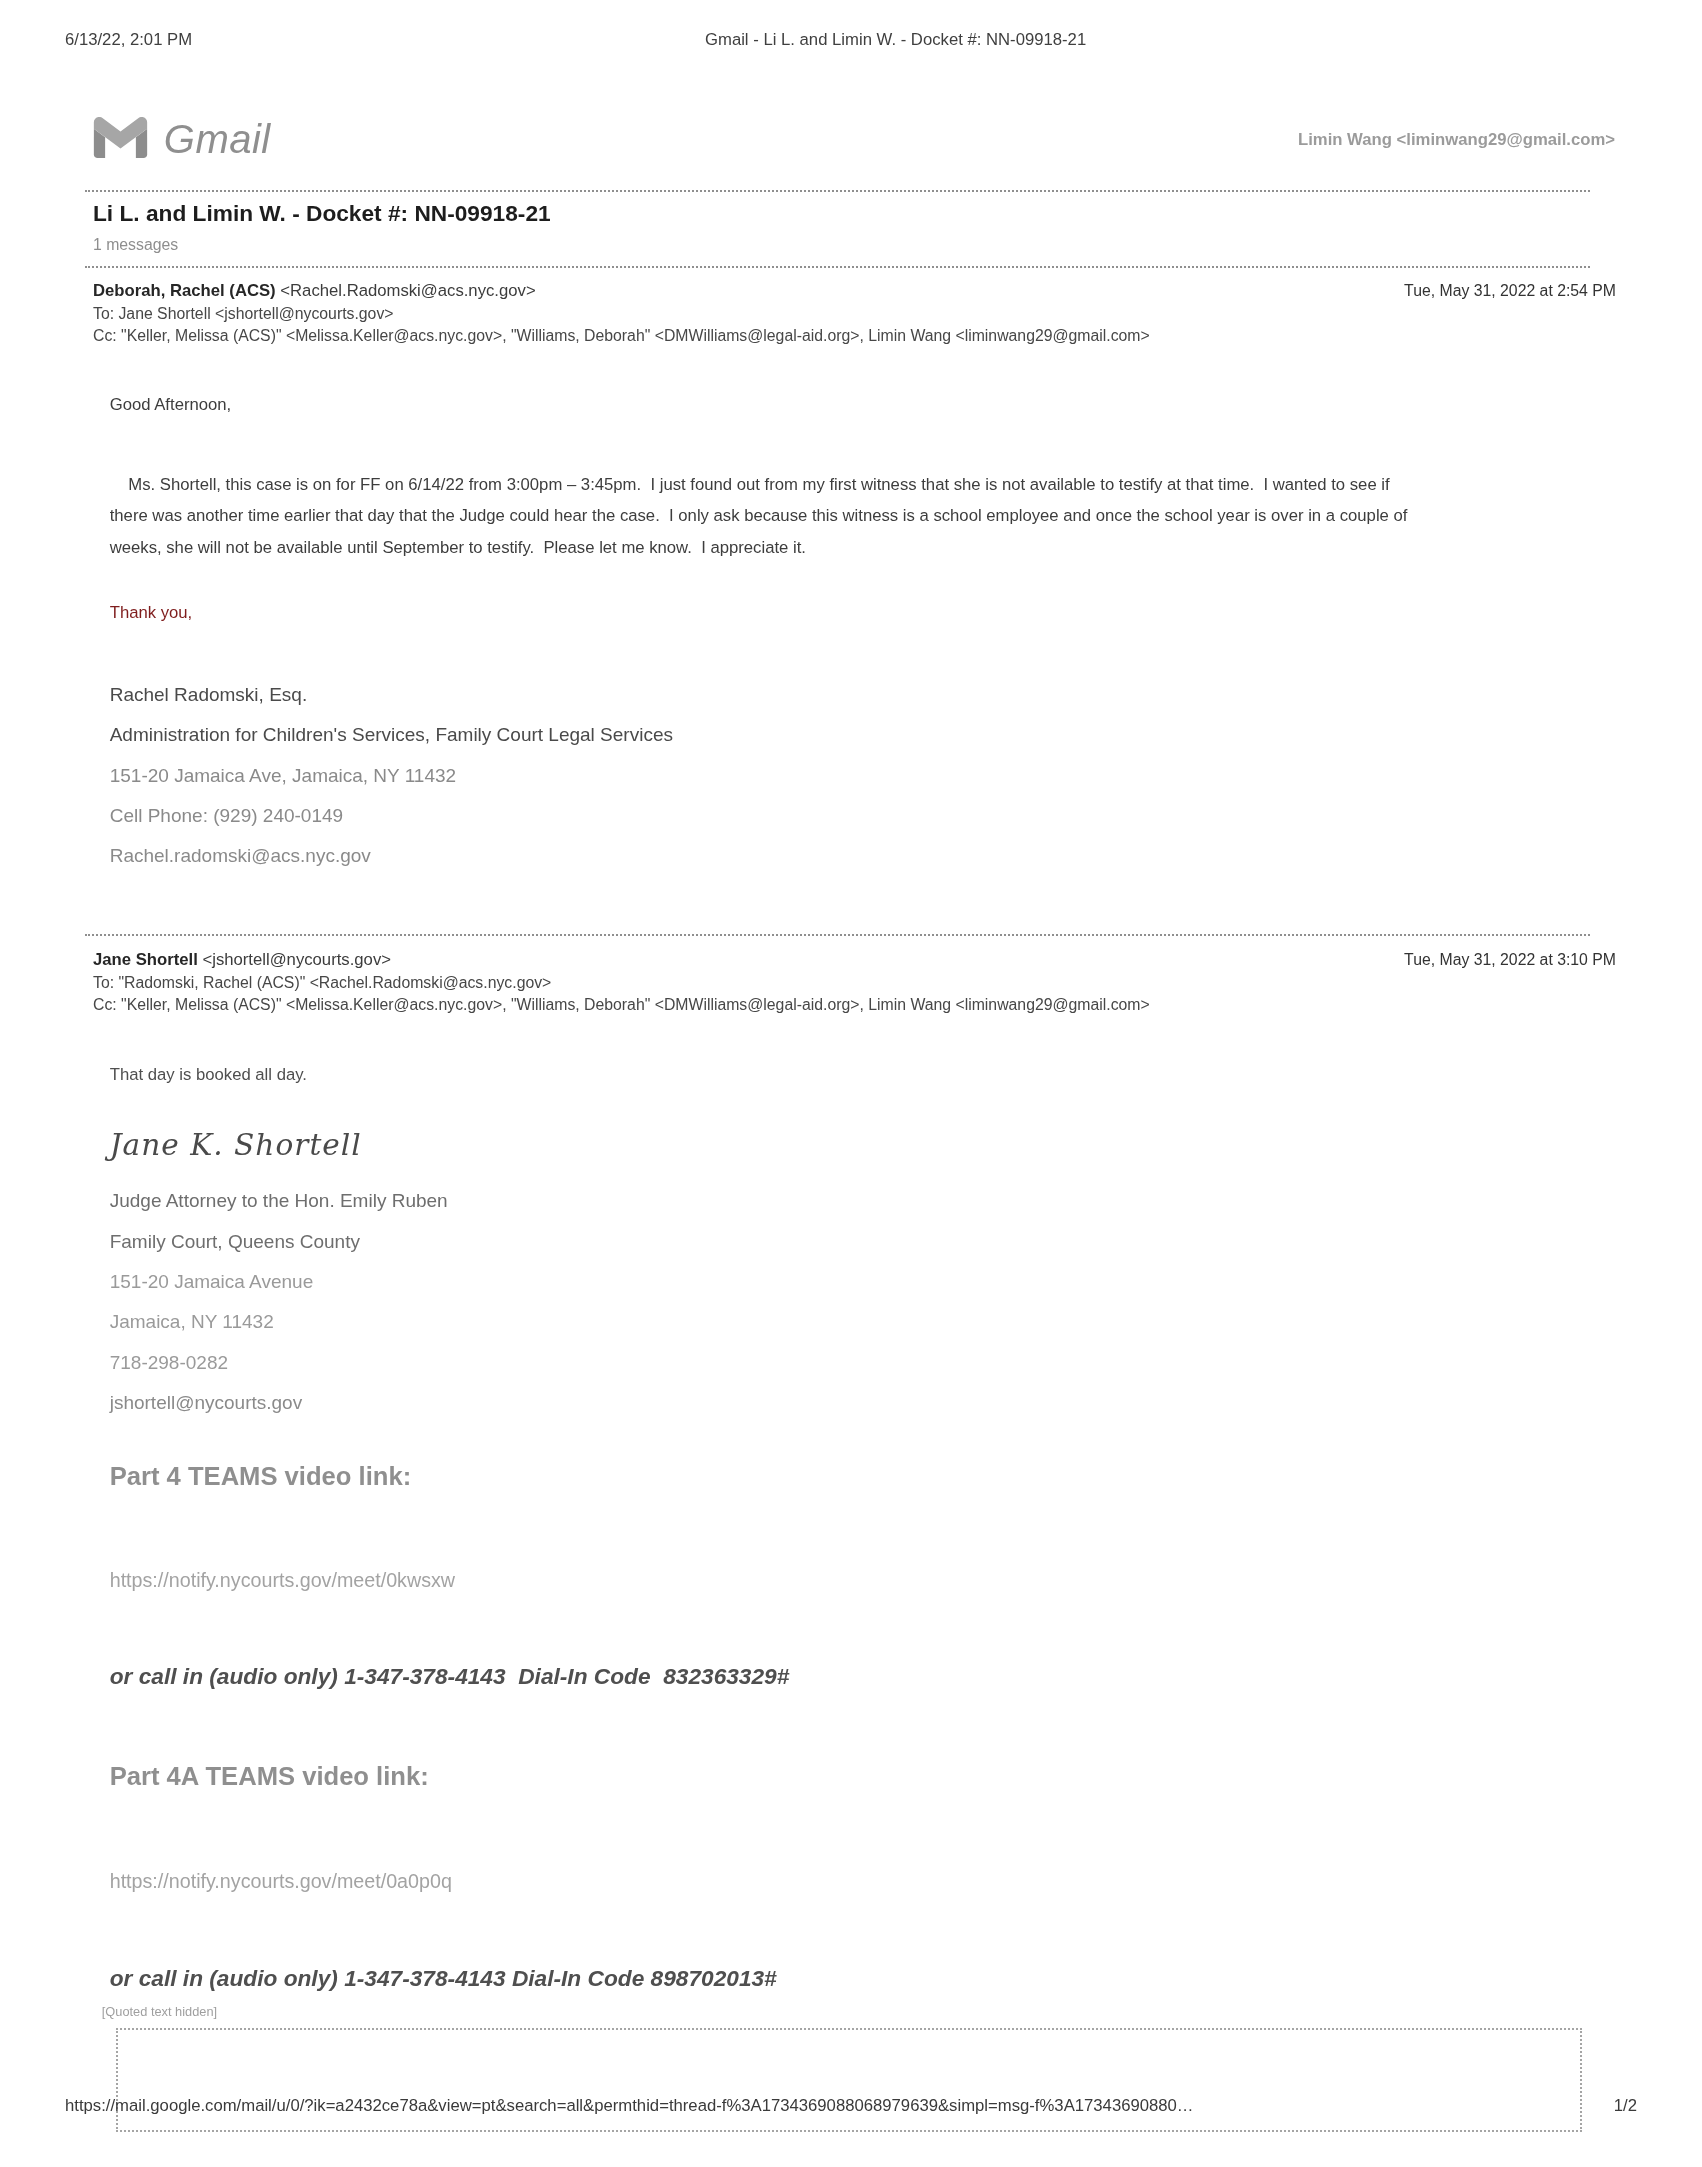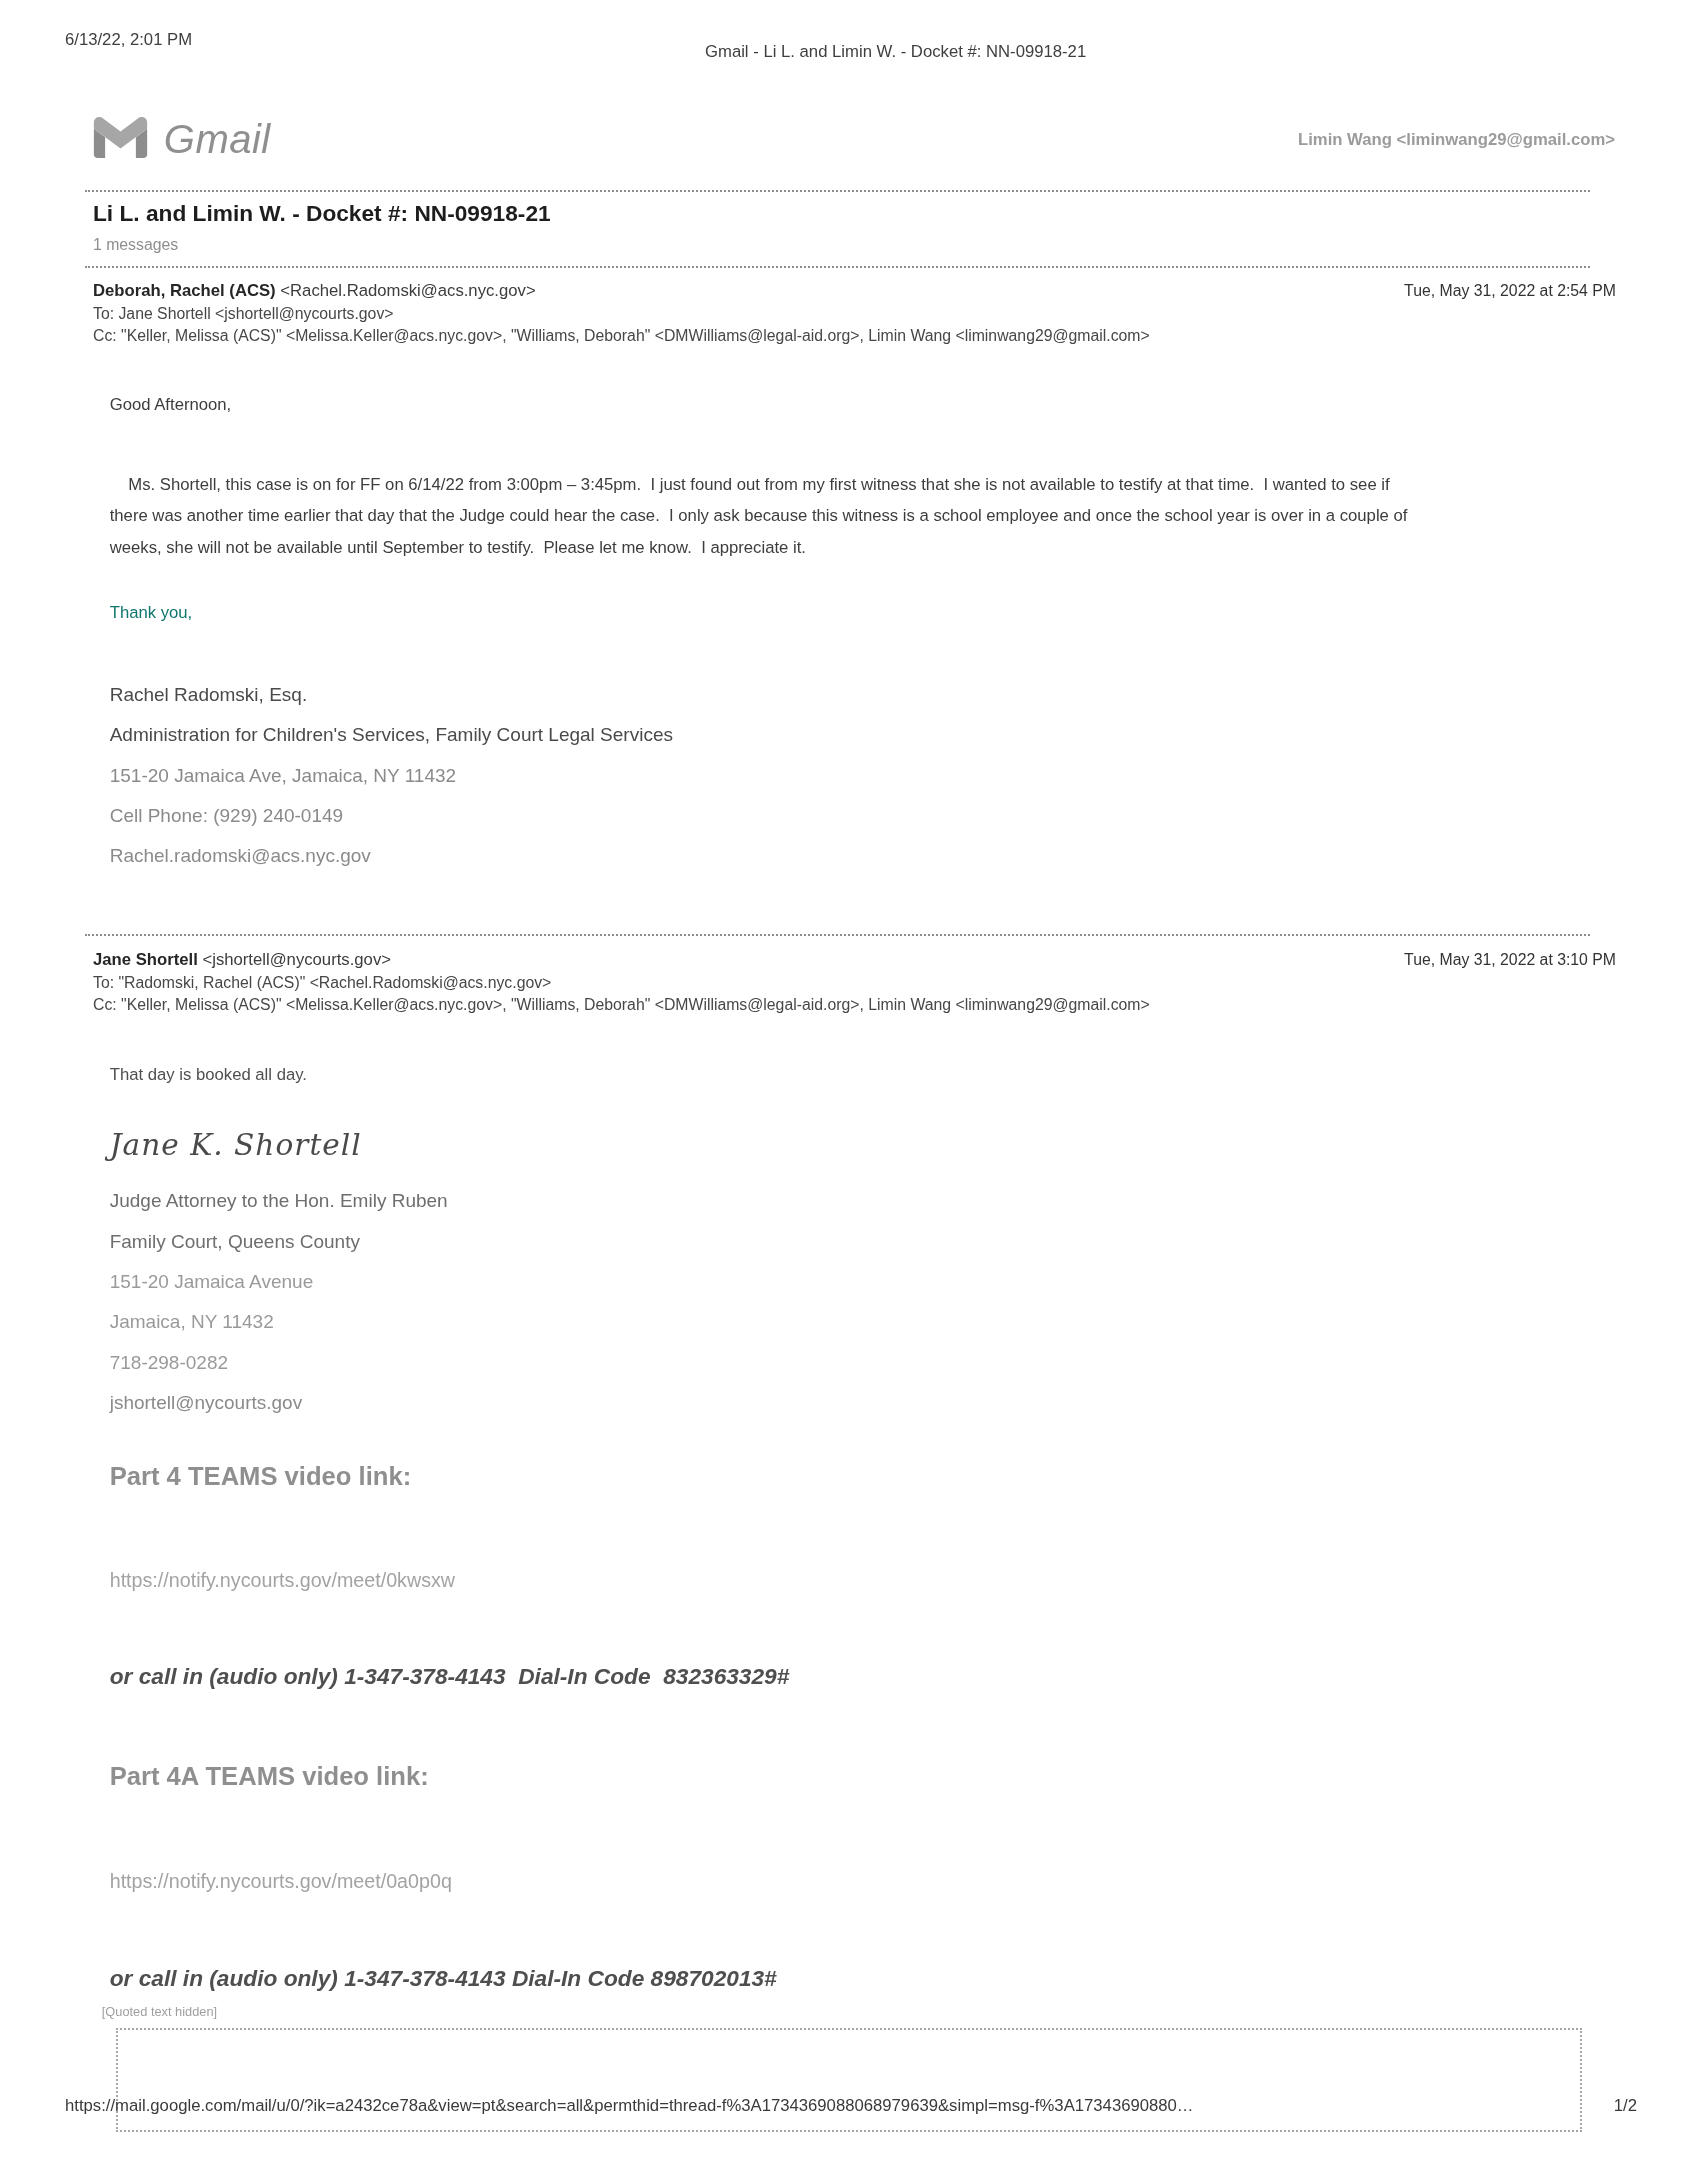--- a/index.html
+++ b/index.html
@@ -8,21 +8,21 @@
     width: 1702px; height: 2167px;
     position: relative;
     font-family: "Liberation Sans", sans-serif;
     color: #3d3d3d;
     overflow: hidden;
   }
 
   
   .print-header { position: absolute; top: 29.6px; left: 0; width: 100%; height: 23.6px; font-size: 16.7px; color: #3f3f3f; }
   .print-header .ph-datetime { position: absolute; left: 65px; top: 0; }
-  .print-header .ph-title { position: absolute; left: 705px; top: 12px; }
+  .print-header .ph-title { position: absolute; left: 705px; top: 0; }
   .print-footer { position: absolute; top: 2096px; left: 65px; right: 65px; font-size: 16.7px; color: #3a3a3a; display: flex; justify-content: space-between; }
   .print-footer .pf-url { max-width: 1487px; white-space: nowrap; overflow: hidden; }
 
   
   .gmail-header { position: absolute; top: 110px; left: 93px; right: 87px; height: 59px; display: flex; align-items: center; justify-content: space-between; }
   .logo-group { display: flex; align-items: flex-start; gap: 15.8px; font-style: italic; }
   .logo-wordmark { font-size: 40px; color: #8f8f8f; letter-spacing: 0.5px; }
   .account-line { font-size: 16.7px; font-weight: 700; color: #9b9b9b; }
 
   .sep { position: absolute; left: 85px; width: 1505px; border-top: 2px dotted #8f8f8f; height: 0; }
@@ -41,21 +41,21 @@
   .msg2 { top: 948px; }
   .msg-head-row { display: flex; justify-content: space-between; align-items: baseline; line-height: 23.6px; }
   .from { font-size: 16.7px; color: #3c3c3c; }
   .from .from-name { font-weight: 700; color: #262626; }
   .msg-date { font-size: 15.8px; color: #333333; white-space: nowrap; }
   .hdr-line { font-size: 15.8px; color: #474747; line-height: 22.7px; }
 
   .msg-body { margin-left: 16.7px; }
   .greeting { margin-top: 46px; font-size: 16.7px; line-height: 21.7px; color: #3d3d3d; }
   .para { margin-top: 53px; font-size: 16.7px; line-height: 31.5px; color: #3d3d3d; white-space: pre-wrap; max-width: 1507px; }
-  .closing { margin-top: 39px; font-size: 16.7px; line-height: 21.7px; color: #0f766e; }
+  .closing { margin-top: 39px; font-size: 16.7px; line-height: 21.7px; color: #7f1d1d; }
 
   .sig1 { margin-top: 61px; }
   .sig-line { font-size: 19px; line-height: 19.7px; margin-bottom: 20.7px; color: #4a4a4a; }
   .sig-light { color: #8a8a8a; }
   .sig-link { color: #8a8a8a; text-decoration: none; }
 
   .msg2-body-line { margin-top: 47px; font-size: 16.7px; line-height: 21.7px; color: #4f4f4f; }
   .script-sig { margin-top: 39px; font-family: "DejaVu Serif", serif; font-style: italic; font-size: 29.6px; letter-spacing: 1px; color: #4a4a4a; line-height: 41px; }
   .sig2 { margin-top: 25.6px; }
   .sig2 .sig-line { color: #6e6e6e; }

